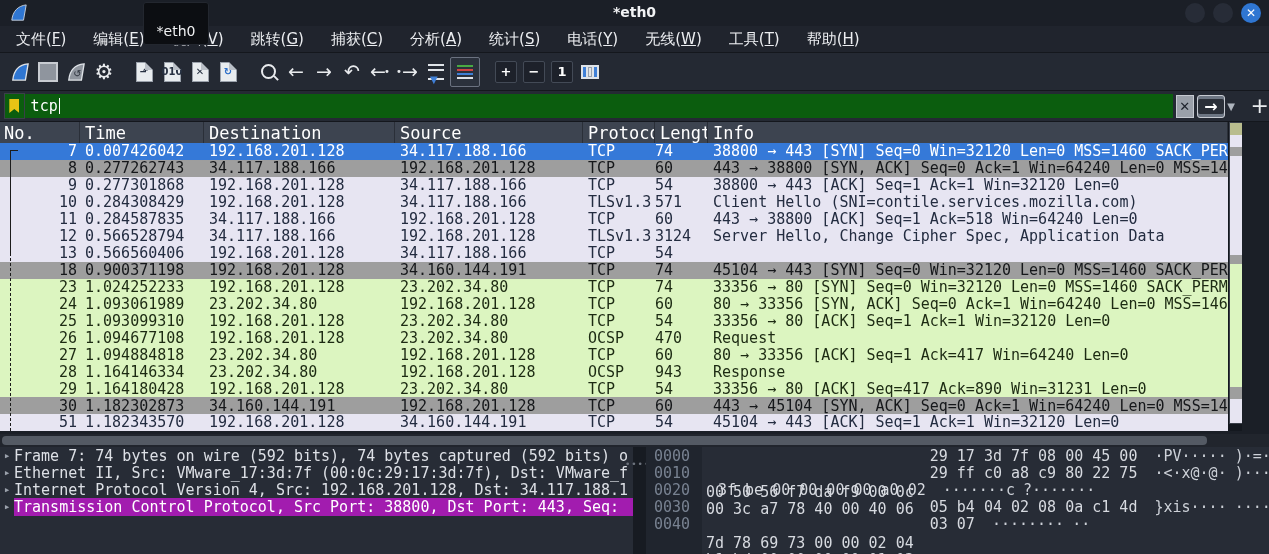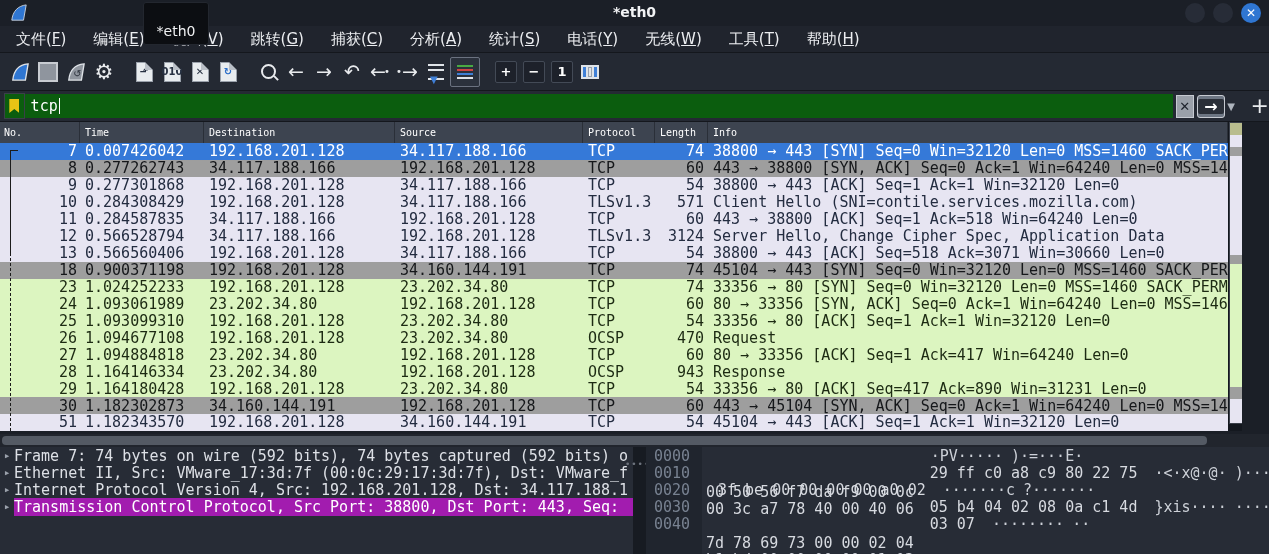--- a/index.html
+++ b/index.html
@@ -68,29 +68,29 @@
                 color:#1d222b;font-size:13px;font-weight:bold;display:flex;align-items:center;justify-content:center;}
   #filter-apply{width:34px;height:21px;margin-left:3px;background:#6d7683;border:1px solid #c6cad1;border-radius:3px;
                 color:#14181f;display:flex;align-items:center;justify-content:center;font-size:16px;font-weight:bold;}
   #filter-apply .inner{background:#2a2f38;color:#fff;border-radius:2px;padding:0 6px;line-height:15px;}
   #filter-dd{width:12px;color:#aeb4bd;font-size:10px;margin-left:2px;}
   #filter-add{margin-left:14px;color:#e9ebee;font-size:22px;font-weight:normal;line-height:1;}
 
   
   #packet-list{position:absolute;left:0;top:122px;width:1269px;height:312px;background:#1b1f27;}
   #pl-header{display:grid;grid-template-columns:80px 124px 191px 188px 72px 53px 1fr;width:1228px;height:21px;
-             background:#3d4450;color:#fff;font-size:10px;}
+             background:#3d4450;color:#fff;font-size:17px;}
   #pl-header .hc{display:flex;align-items:center;padding-left:5px;border-right:1px solid #2a2f38;white-space:nowrap;overflow:hidden;}
   #pl-header .hc:first-child{padding-left:4px;}
   #rows{position:relative;width:1228px;height:288px;overflow:hidden;font-size:15px;}
   .prow{display:grid;grid-template-columns:80px 124px 191px 188px 72px 53px 1fr;height:16.94px;align-items:center;
         white-space:nowrap;}
   .prow .c{overflow:hidden;padding-left:5px;}
   .prow .c.no{text-align:right;padding:0 3px 0 0;}
-  .prow .c.len{text-align:right;padding:0 4px 0 0;}
+  .prow .c.len{padding:0 4px 0 0;}
   .prow.lavender{background:var(--row-lavender);color:#232c40;}
   .prow.gray{background:var(--row-gray);color:#15171a;}
   .prow.green{background:var(--row-green);color:#1c2a12;}
   .prow.selected{background:var(--row-selected);color:#ffffff;}
   #tree-corner{position:absolute;left:10px;top:7px;width:7px;height:4px;border-left:1px solid #1c1c1c;border-top:1px solid #1c1c1c;z-index:5;}
   #tree-solid{position:absolute;left:10px;top:11px;height:99px;border-left:1px solid #1c1c1c;z-index:5;}
   #tree-dashed{position:absolute;left:10px;top:110px;height:178px;border-left:1px dashed #1c1c1c;z-index:5;}
   #pl-vscroll{position:absolute;left:1228px;top:0;width:14px;height:309px;background:#14181f;}
   #pl-vscroll .thumb{position:absolute;left:1px;top:0;width:12px;height:300px;
      background:linear-gradient(#b9bd8e 0 4%,#e7e5f2 4% 8%,#9e9e9e 8% 11%,#e7e5f2 11% 44%,#9e9e9e 44% 47%,#dcf5c0 47% 88%,#9e9e9e 88% 92%,#e7e5f2 92% 100%);
@@ -325,21 +325,20 @@
         <div class="c len">3124</div>
         <div class="c ">Server Hello, Change Cipher Spec, Application Data</div>
       </div>
       <div class="prow lavender">
         <div class="c no">13</div>
         <div class="c ">0.566560406</div>
         <div class="c ">192.168.201.128</div>
         <div class="c ">34.117.188.166</div>
         <div class="c ">TCP</div>
         <div class="c len">54</div>
-        <div class="c ">38800 → 443 [ACK] Seq=518 Ack=3071 Win=30660 Len=0</div>
       </div>
       <div class="prow gray">
         <div class="c no">18</div>
         <div class="c ">0.900371198</div>
         <div class="c ">192.168.201.128</div>
         <div class="c ">34.160.144.191</div>
         <div class="c ">TCP</div>
         <div class="c len">74</div>
         <div class="c ">45104 → 443 [SYN] Seq=0 Win=32120 Len=0 MSS=1460 SACK_PER</div>
       </div>
@@ -455,20 +454,21 @@
       </div>
     </div>
   <div id="splitter">
       <div class="dots">••••••</div>
     </div>
   <div id="hex-panel" class="mono">
     <div id="hex-offset-strip"></div>
   <div class="hxline">
         <span class="off">0000</span>
         <span class="g1">00 50 56 f7 da f9 00 0c</span>
+        <span class="g2">29 17 3d 7f 08 00 45 00</span>
         <span class="a1">·PV·····</span>
         <span class="a2">)·=···E·</span>
       </div>
       <div class="hxline">
         <span class="off">0010</span>
         <span class="g1">00 3c a7 78 40 00 40 06</span>
         <span class="g2">29 ff c0 a8 c9 80 22 75</span>
         <span class="a1">·&lt;·x@·@·</span>
         <span class="a2">)·····"u</span>
       </div>

